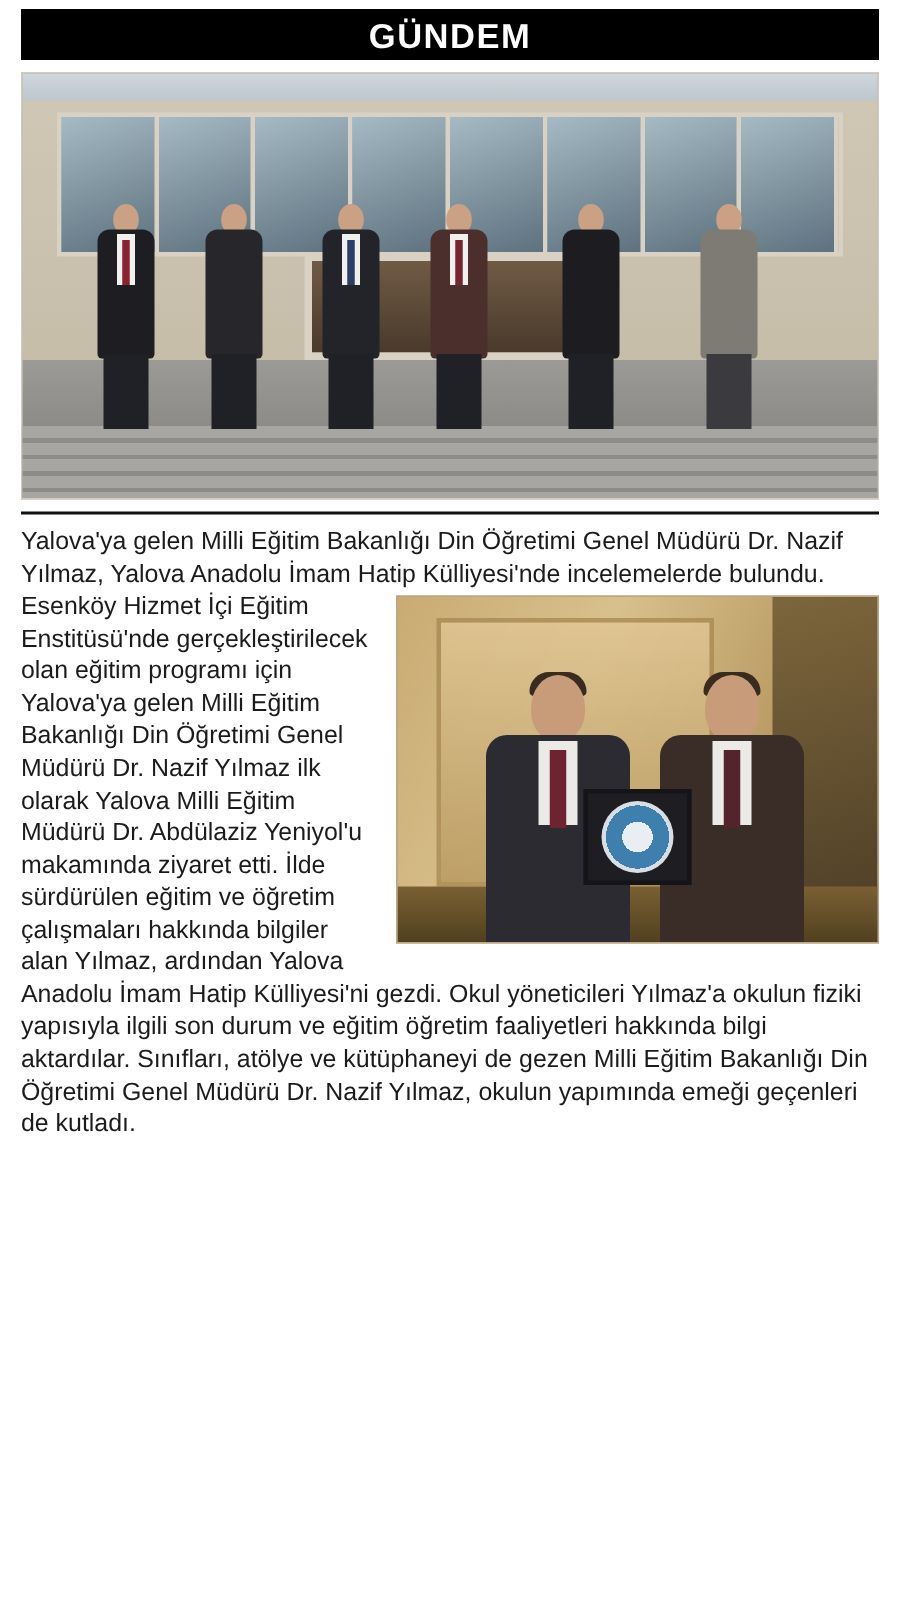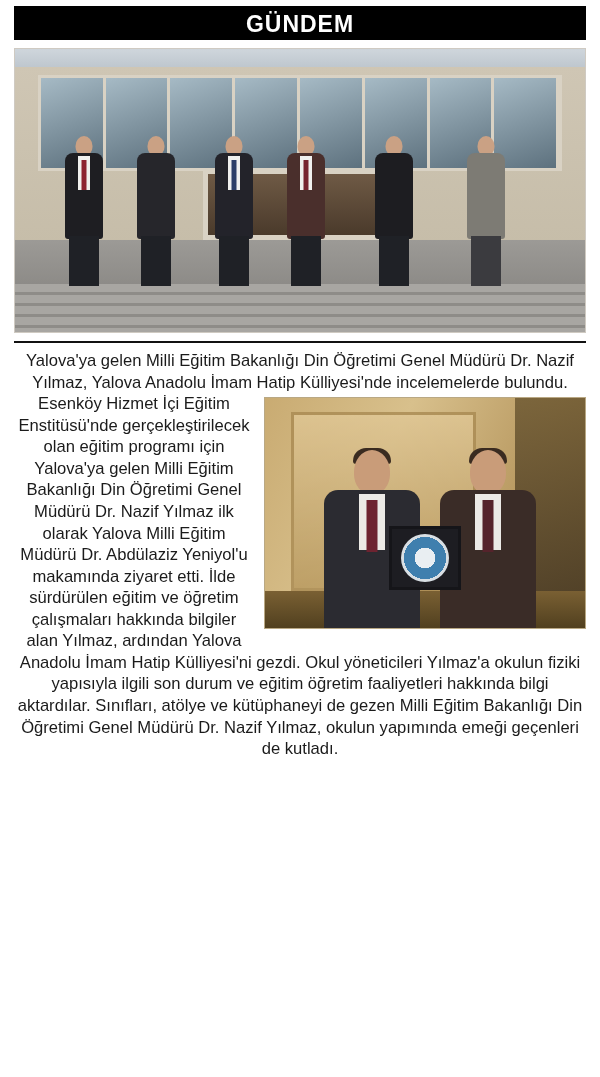--- a/index.html
+++ b/index.html
@@ -154,21 +154,21 @@
     margin: 8px 14px 0 14px;
     border-top: 2px solid #111;
   }
 
   
   .body-wrap {
     margin: 7px 14px 0 14px;
     font-size: 16.6px;
     line-height: 1.30;
     color: #1b1b1b;
-    text-align: center;
+    text-align: left;
   }
   .body-wrap p { margin: 0 0 0 0; }
 
   .inline-photo {
     float: right;
     width: 322px;
     height: 232px;
     margin: 4px 0 5px 10px;
     position: relative;
     overflow: hidden;

